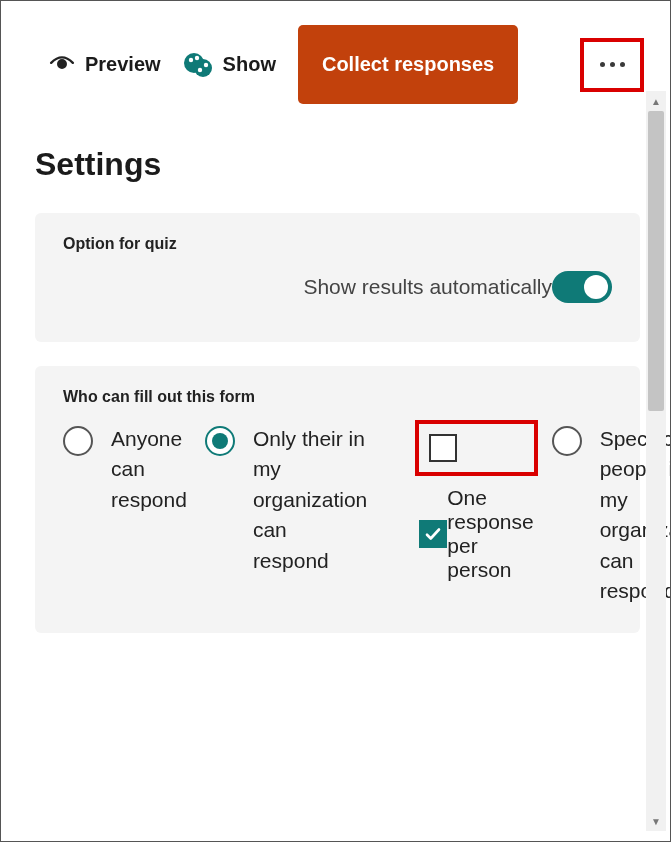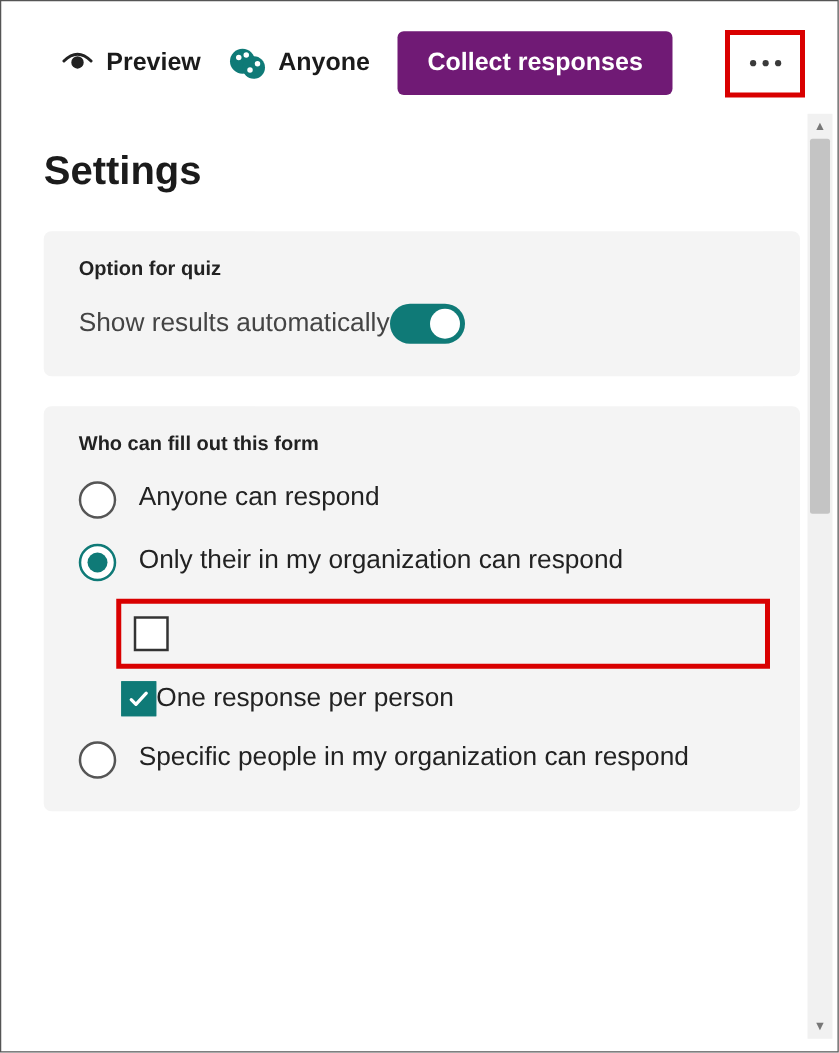--- a/index.html
+++ b/index.html
@@ -25,25 +25,25 @@
     display: flex;
     align-items: center;
     gap: 10px;
     color: #1b1b1b;
     font-size: 20px;
     font-weight: 600;
     cursor: pointer;
   }
   .toolbar-item .icon svg { display: block; }
   .collect-btn {
-    background: #701a75;
+    background: #c2410c;
     color: #fff;
     border: none;
     border-radius: 5px;
-    padding: 14px 24px;
+    padding: 28px 24px;
     font-size: 20px;
     font-weight: 700;
     cursor: pointer;
   }
   .more-btn {
     width: 60px;
     height: 50px;
     display: flex;
     align-items: center;
     justify-content: center;
@@ -82,22 +82,22 @@
   }
   .card h2 {
     font-size: 16px;
     font-weight: 700;
     margin: 0 0 18px 0;
     color: #222;
   }
   .row-toggle {
     display: flex;
     align-items: center;
-    justify-content: flex-start;
-    margin-bottom: 0;
+    justify-content: flex-end;
+    margin-bottom: 13px;
   }
   .row-toggle .label {
     font-size: 21px;
     color: #444;
   }
   .toggle {
     width: 60px; height: 32px;
     background: #0f7a77;
     border-radius: 16px;
     position: relative;
@@ -111,21 +111,21 @@
     border-radius: 50%;
   }
   .desc {
     font-size: 19px;
     color: #7a7a7a;
     line-height: 1.5;
   }
 
   .radio-list {
     display: flex;
-    flex-direction: column;
+    flex-direction: row;
     gap: 18px;
   }
   .radio-row {
     display: flex;
     align-items: flex-start;
     gap: 18px;
   }
   .radio {
     width: 30px; height: 30px;
     border: 2.5px solid #555;
@@ -240,21 +240,21 @@
     <span class="icon">
       <svg width="30" height="30" viewBox="0 0 30 30">
         <circle cx="11" cy="13" r="10" fill="#0f7a77"></circle>
         <circle cx="20" cy="18" r="9" fill="#0f7a77"></circle>
         <circle cx="8" cy="10" r="2.2" fill="#fff"></circle>
         <circle cx="14" cy="8" r="2.2" fill="#fff"></circle>
         <circle cx="17" cy="20" r="2.2" fill="#fff"></circle>
         <circle cx="23" cy="15" r="2.2" fill="#fff"></circle>
       </svg>
     </span>
-    <span>Anyone</span>
+    <span>Show</span>
   </div>
 
   <button class="collect-btn">
     <span>Collect responses</span>
   </button>
 
   <div class="more-btn red-highlight">
     <span class="more-dots">
       <span></span>
         <span></span>

